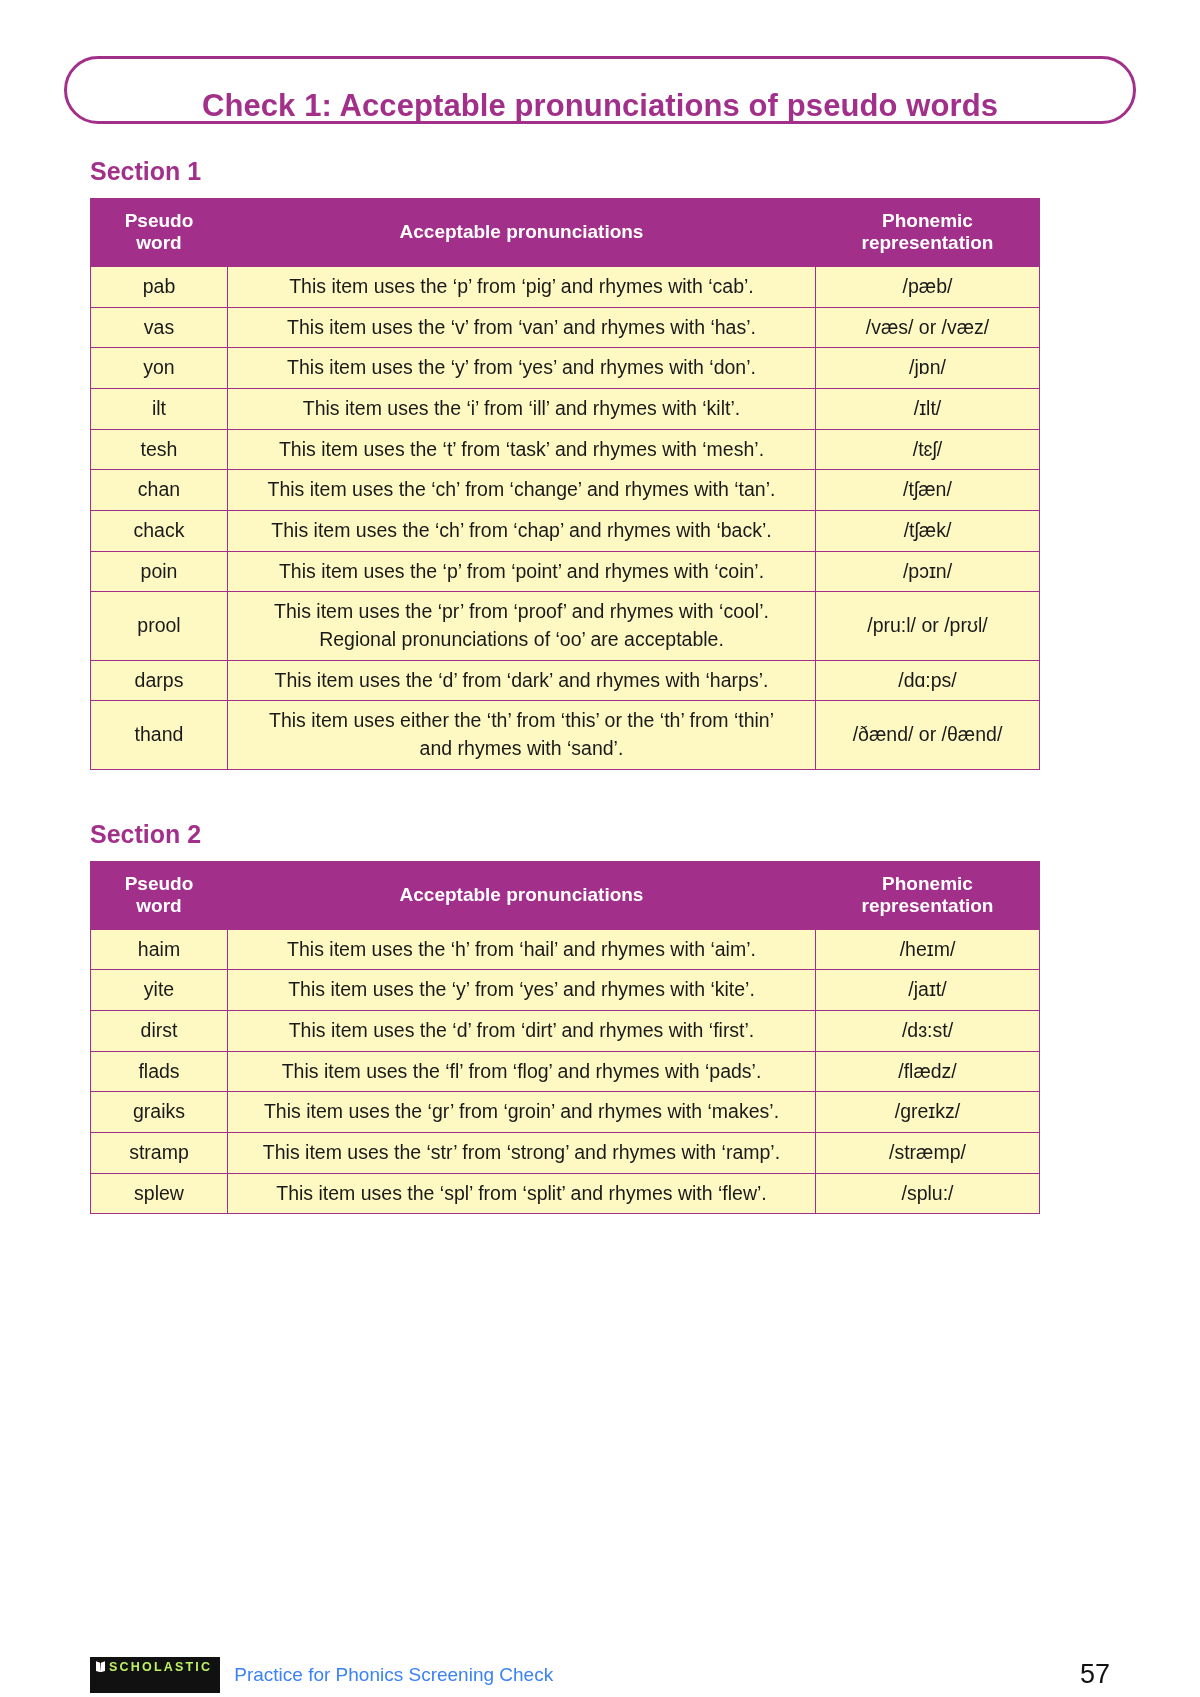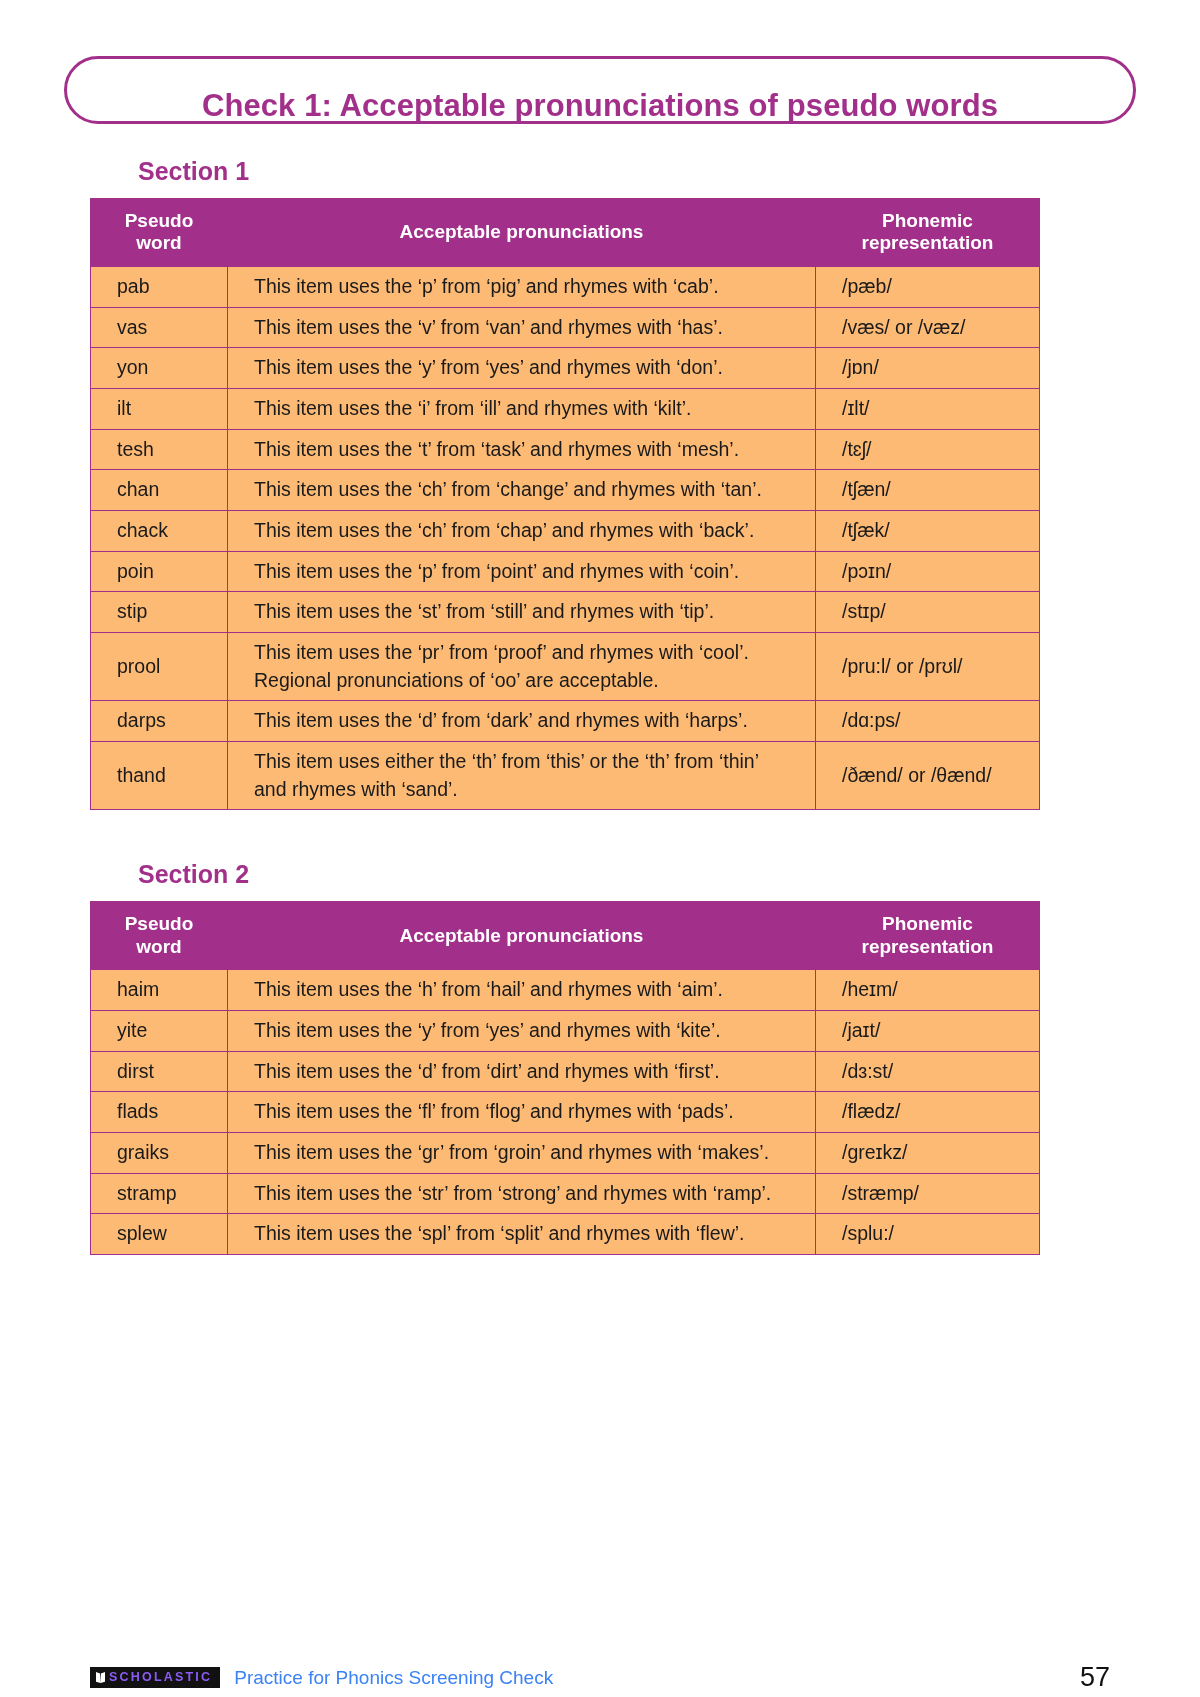--- a/index.html
+++ b/index.html
@@ -45,21 +45,20 @@
     white-space: nowrap;
   }
 
   
   .section-heading {
     color: #A2308A;
     font-size: 25px;
     font-weight: bold;
     margin-top: 33px;
     margin-bottom: 12px;
-    margin-left: 48px;
   }
   .section-heading.second {
     margin-top: 50px;
   }
 
   
   table.pw-table {
     border-collapse: collapse;
     width: 910px;
     table-layout: fixed;
@@ -86,21 +85,22 @@
 
   thead th.col-word,
   thead th.col-pron {
     border-right: 1.5px solid #ffffff;
   }
 
   table.pw-table tbody td {
     font-size: 19.5px;
     line-height: 1.42;
     padding: 6px 26px;
-    background: #fdba74;
+    background: #fef9c3;
+    text-align: center;
   }
   td.cell-word {
     padding-left: 14px;
   }
   td.cell-pron {
     padding-left: 14px;
     padding-right: 8px;
   }
   td.cell-phon {
     padding-left: 12px;
@@ -112,25 +112,25 @@
   .footer {
     position: absolute;
     left: 90px;
     right: 90px;
     bottom: 60px;
     display: flex;
     align-items: center;
   }
   .logo {
     background: #111111;
-    color: #8b5cf6;
+    color: #bef264;
     font-size: 12.5px;
     font-weight: bold;
     letter-spacing: 2.2px;
-    padding: 4px 8px 4px 6px;
+    padding: 4px 8px 20px 6px;
     display: inline-flex;
     align-items: center;
     line-height: 1;
     justify-content: space-between;
   }
   .logo .book-glyph {
     display: inline-block;
     width: 9px;
     height: 11px;
     margin-right: 4px;
@@ -207,25 +207,20 @@
         <tr>
           <td class="cell-word">chack</td>
           <td class="cell-pron">This item uses the ‘ch’ from ‘chap’ and rhymes with ‘back’.</td>
           <td class="cell-phon">/tʃæk/</td>
         </tr>
         <tr>
           <td class="cell-word">poin</td>
           <td class="cell-pron">This item uses the ‘p’ from ‘point’ and rhymes with ‘coin’.</td>
           <td class="cell-phon">/pɔɪn/</td>
         </tr>
-        <tr>
-          <td class="cell-word">stip</td>
-          <td class="cell-pron">This item uses the ‘st’ from ‘still’ and rhymes with ‘tip’.</td>
-          <td class="cell-phon">/stɪp/</td>
-        </tr>
         <tr class="tall">
           <td class="cell-word">prool</td>
           <td class="cell-pron">This item uses the ‘pr’ from ‘proof’ and rhymes with ‘cool’.<br>Regional pronunciations of ‘oo’ are acceptable.</td>
           <td class="cell-phon">/pru:l/ or /prʊl/</td>
         </tr>
         <tr>
           <td class="cell-word">darps</td>
           <td class="cell-pron">This item uses the ‘d’ from ‘dark’ and rhymes with ‘harps’.</td>
           <td class="cell-phon">/dɑ:ps/</td>
         </tr>

